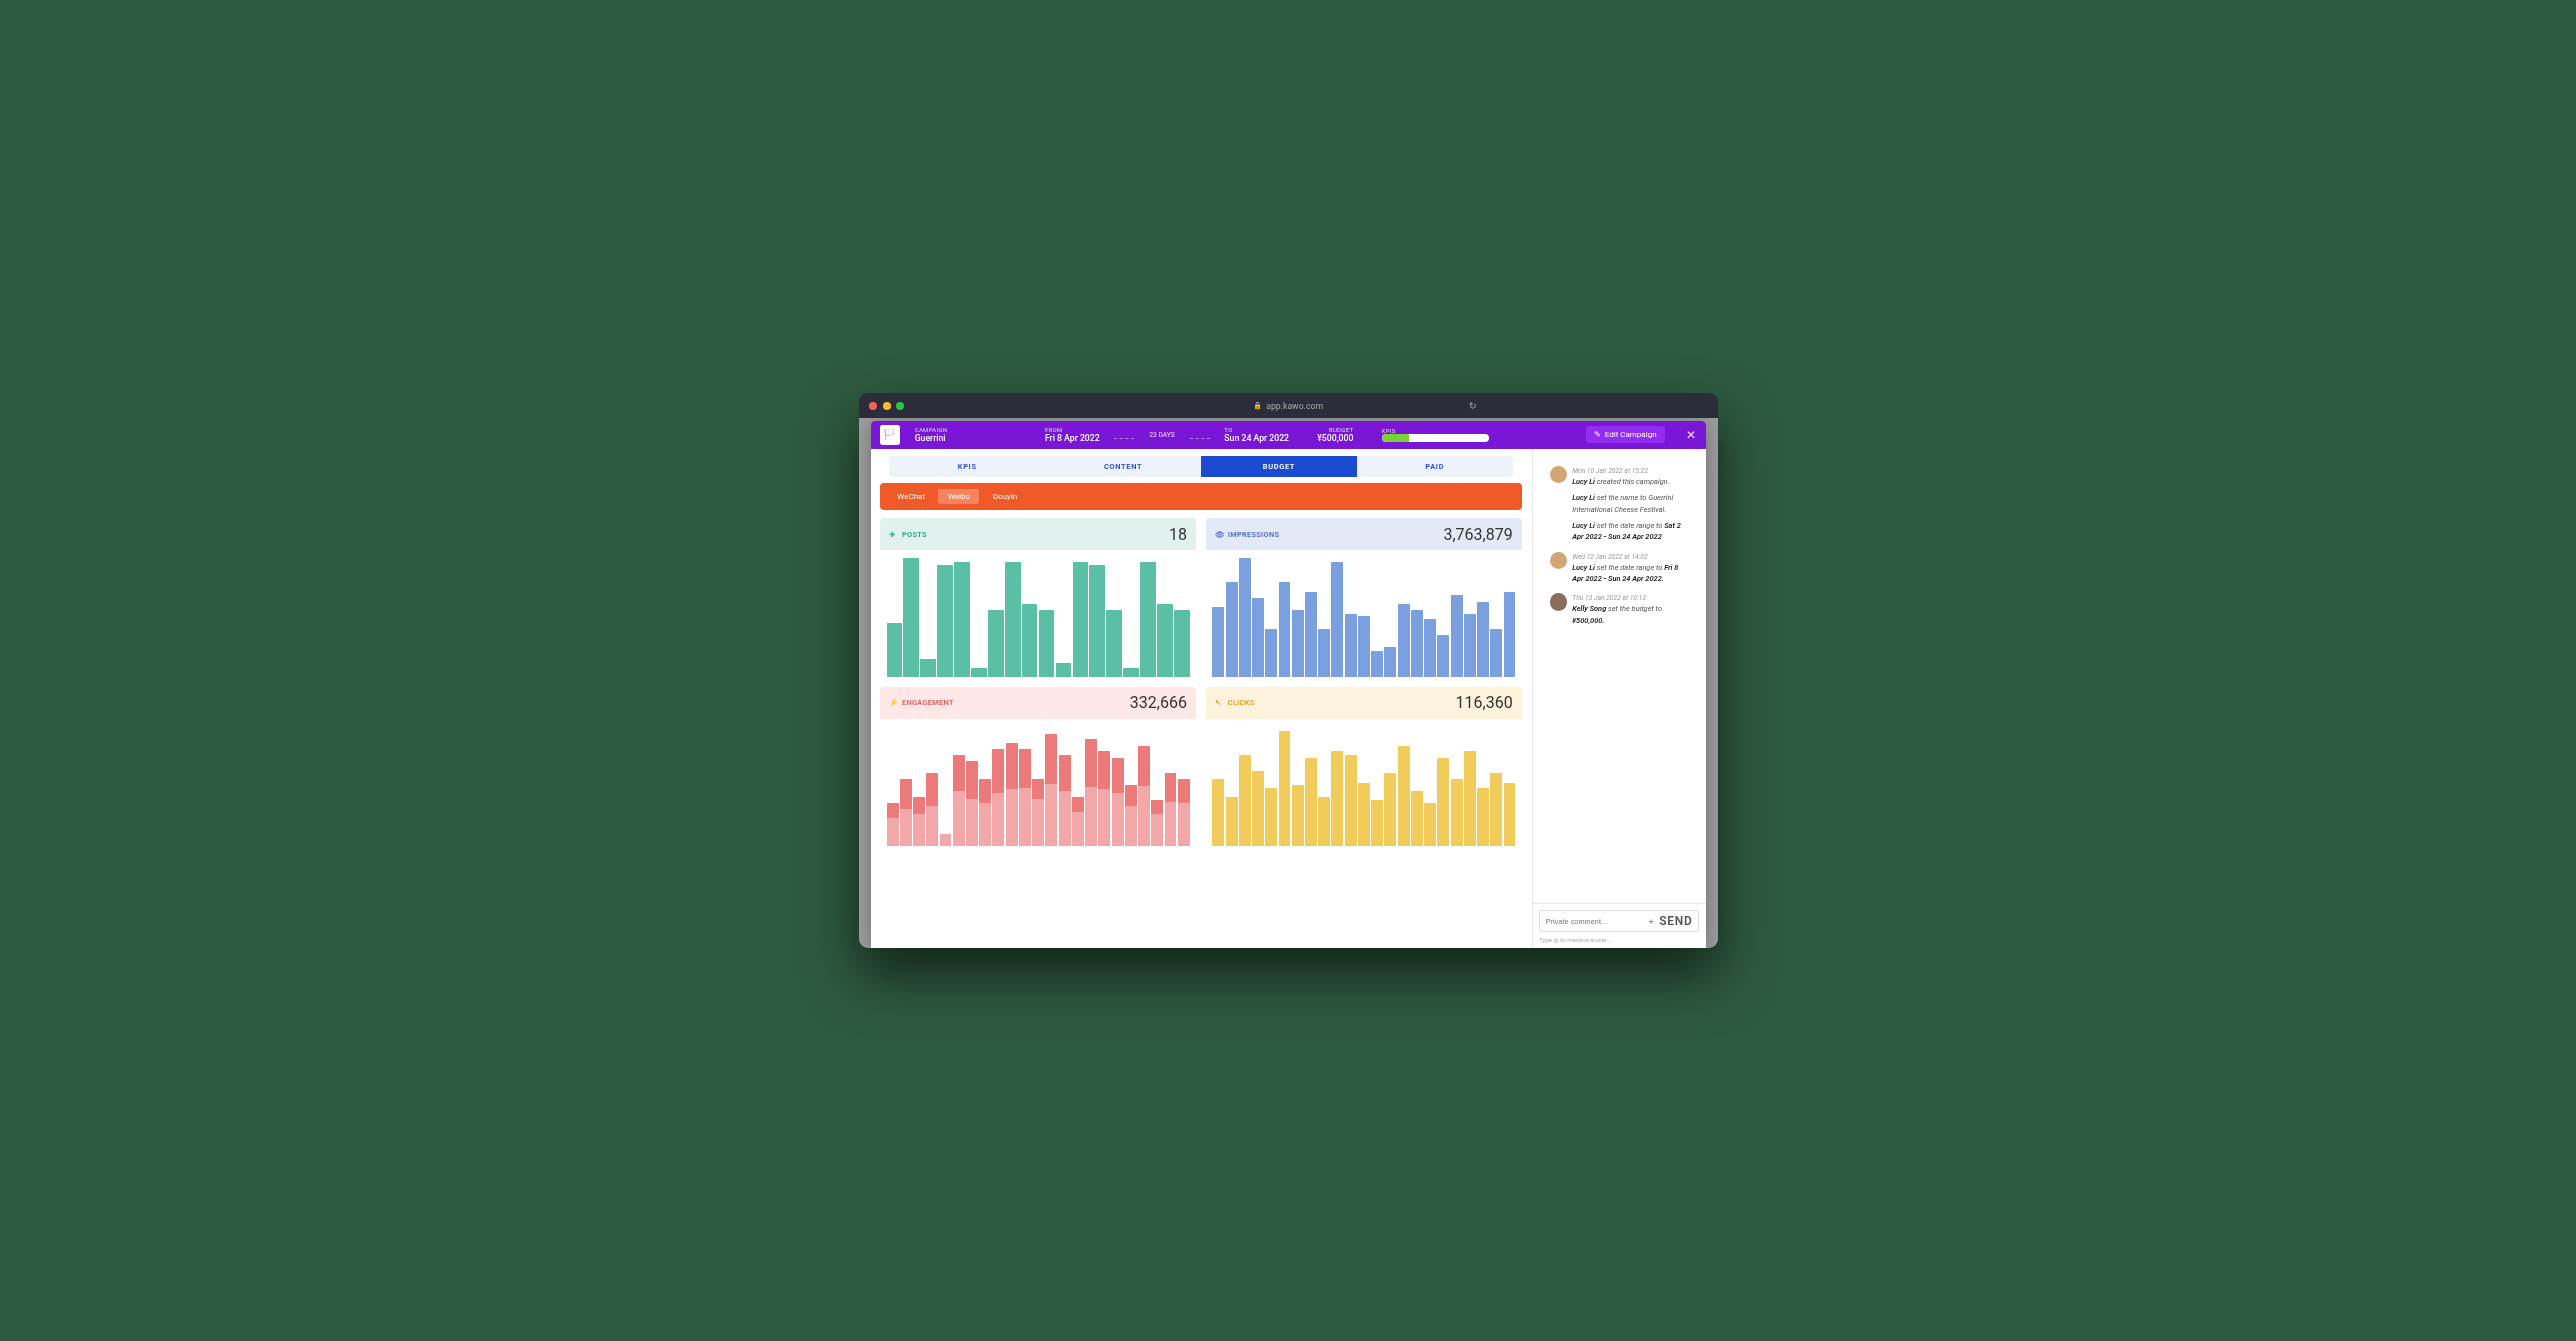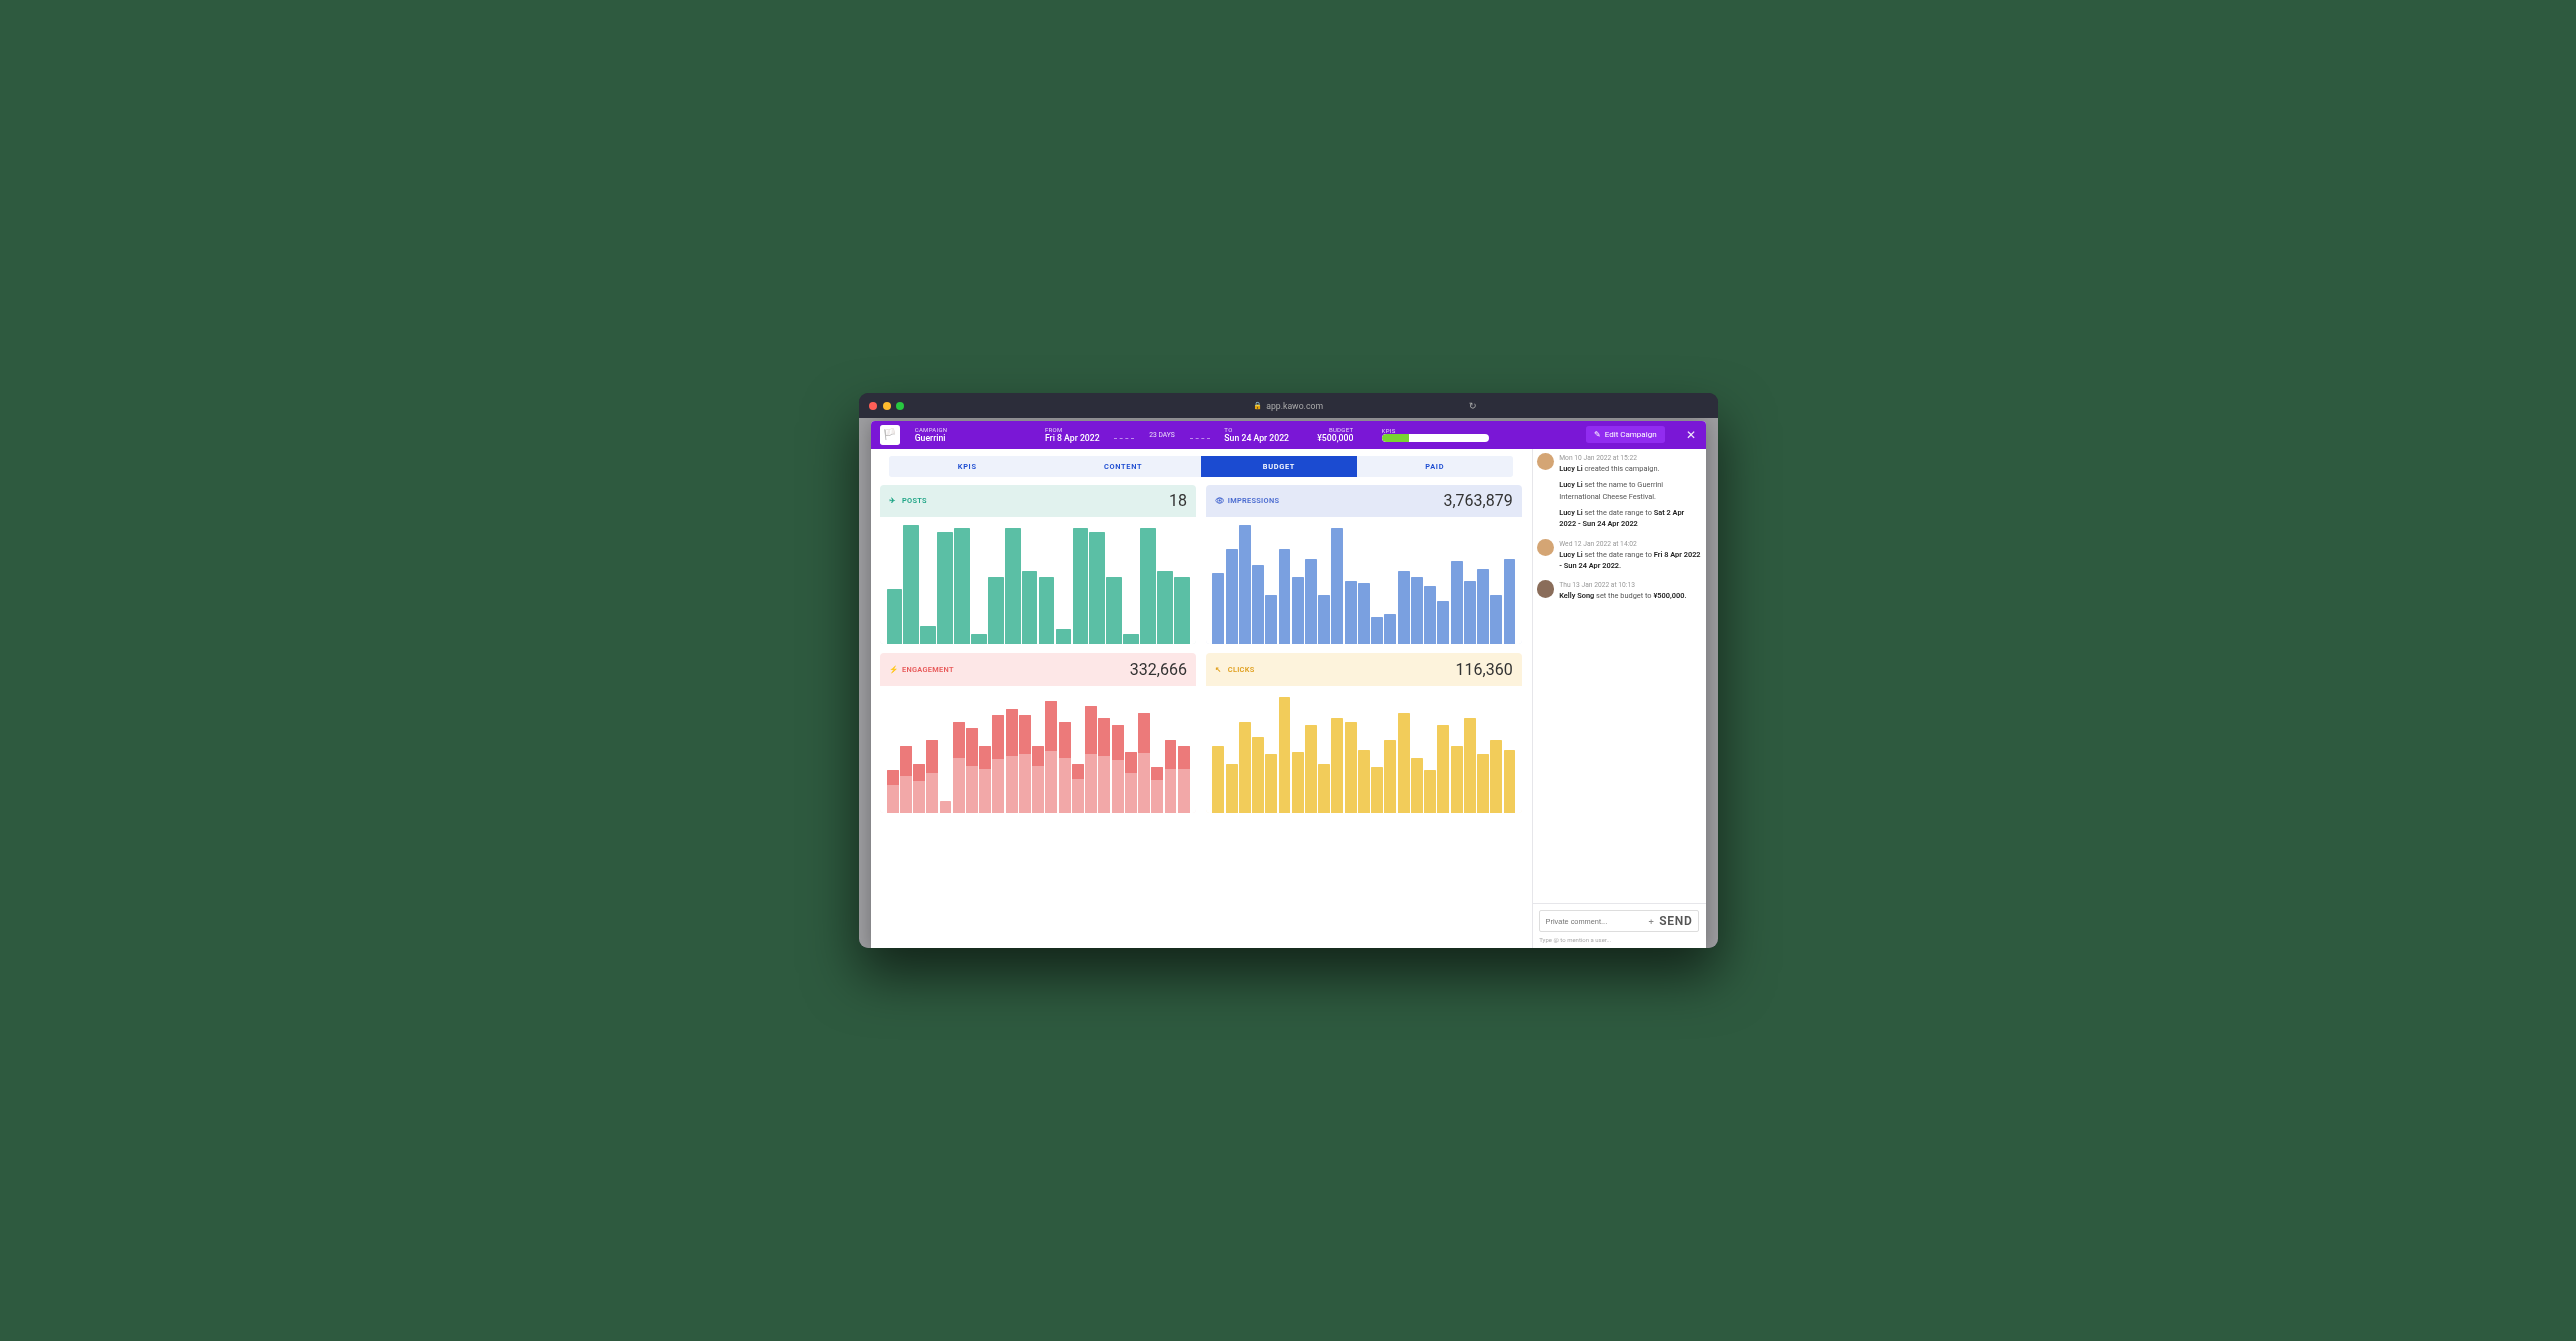--- a/index.html
+++ b/index.html
@@ -99,21 +99,21 @@
   .clk { background:#fdf3dc; }
   .clk .card-h { color:#e0a020; }
   .chart { background:#fff; height:127px; display:flex; align-items:flex-end; padding:5.4px 6.7px 0 6.7px; gap:1.3px; }
   .bar { flex:1; border-radius:0.7px 0.7px 0 0; position:relative; }
   .posts .bar { background:#5bbfa5; }
   .impr .bar { background:#7aa0e0; }
   .eng .bar { background:#f2a8a8; }
   .eng .bar .top { position:absolute; left:0; right:0; top:0; background:#ec7a7a; border-radius:0.7px 0.7px 0 0; }
   .clk .bar { background:#f2cc5a; }
   .sidebar { width:174px; border-left:0.7px solid #e6e6ea; display:flex; flex-direction:column; background:#fff; }
-  .feed { flex:1; padding:4px; overflow:auto; font-size:7.4px; color:#555; }
+  .feed { flex:1; padding:17px; overflow:auto; font-size:7.4px; color:#555;font-style:italic; }
   .entry { display:flex; gap:5.4px; margin-bottom:9.4px; }
   .av { width:17.4px; height:17.4px; border-radius:50%; background:#d4a574; flex-shrink:0; }
   .av.k { background:#8a6d5a; }
   .etext { line-height:1.5; }
   .ets { color:#999; font-size:6.7px; }
   .etext b { color:#222; font-weight:600; }
   .commentbar { border-top:0.7px solid #e6e6ea; padding:5.4px 6.7px; }
   .crow { display:flex; align-items:center; gap:5.4px; border:0.7px solid #ddd; border-radius:2px; padding:3.4px 5.4px; }
   .cinput { flex:1; border:none; outline:none; font-size:7.4px; color:#888; background:transparent; }
   .plus { font-size:9.4px; color:#888; }
@@ -182,20 +182,25 @@
       <div class="body">
         <div class="main">
 
           <div class="tabs">
             <div class="tab">KPIS</div>
             <div class="tab">CONTENT</div>
             <div class="tab active">BUDGET</div>
             <div class="tab">PAID</div>
           </div>
 
+          <div class="orange">
+            <div class="chip">WeChat</div>
+            <div class="chip sel">Weibo</div>
+            <div class="chip">Douyin</div>
+          </div>
 
           <div class="grid">
 
             <div class="card posts">
               <div class="card-h">
                 <span class="title">
                     <span class="ico">✈</span>
                     <span>POSTS</span>
                   </span>
                 <span class="num">18</span>

